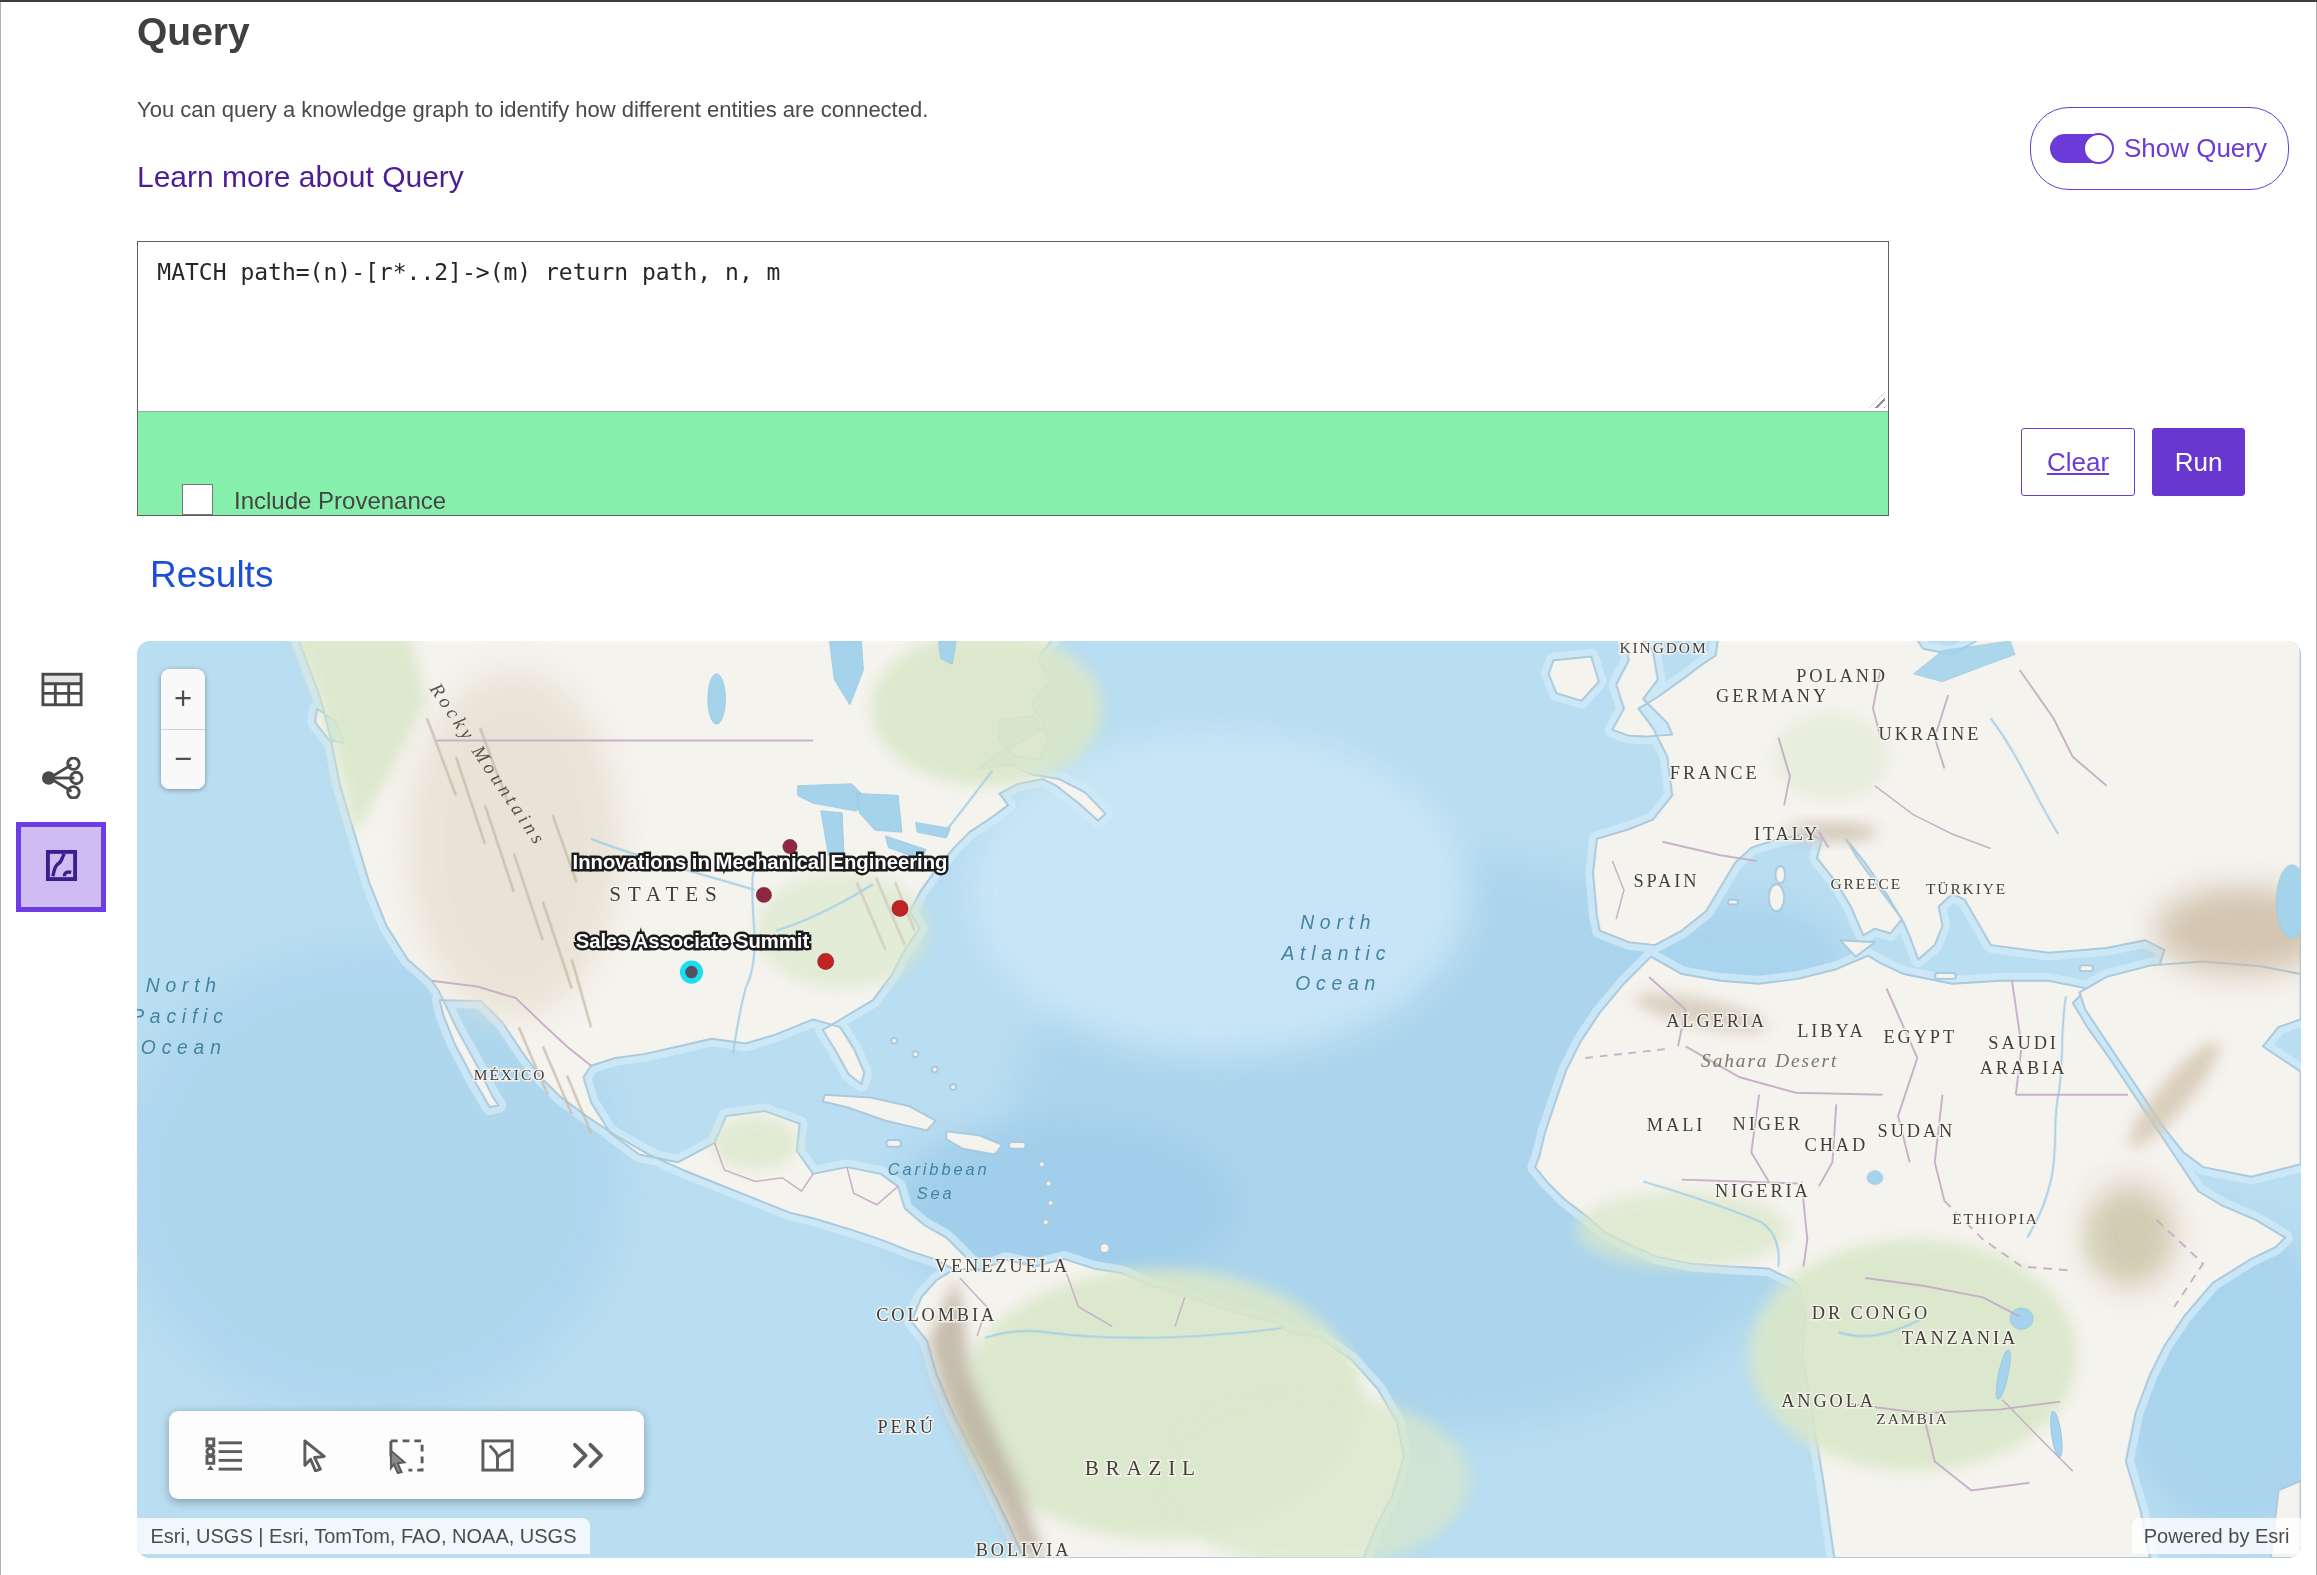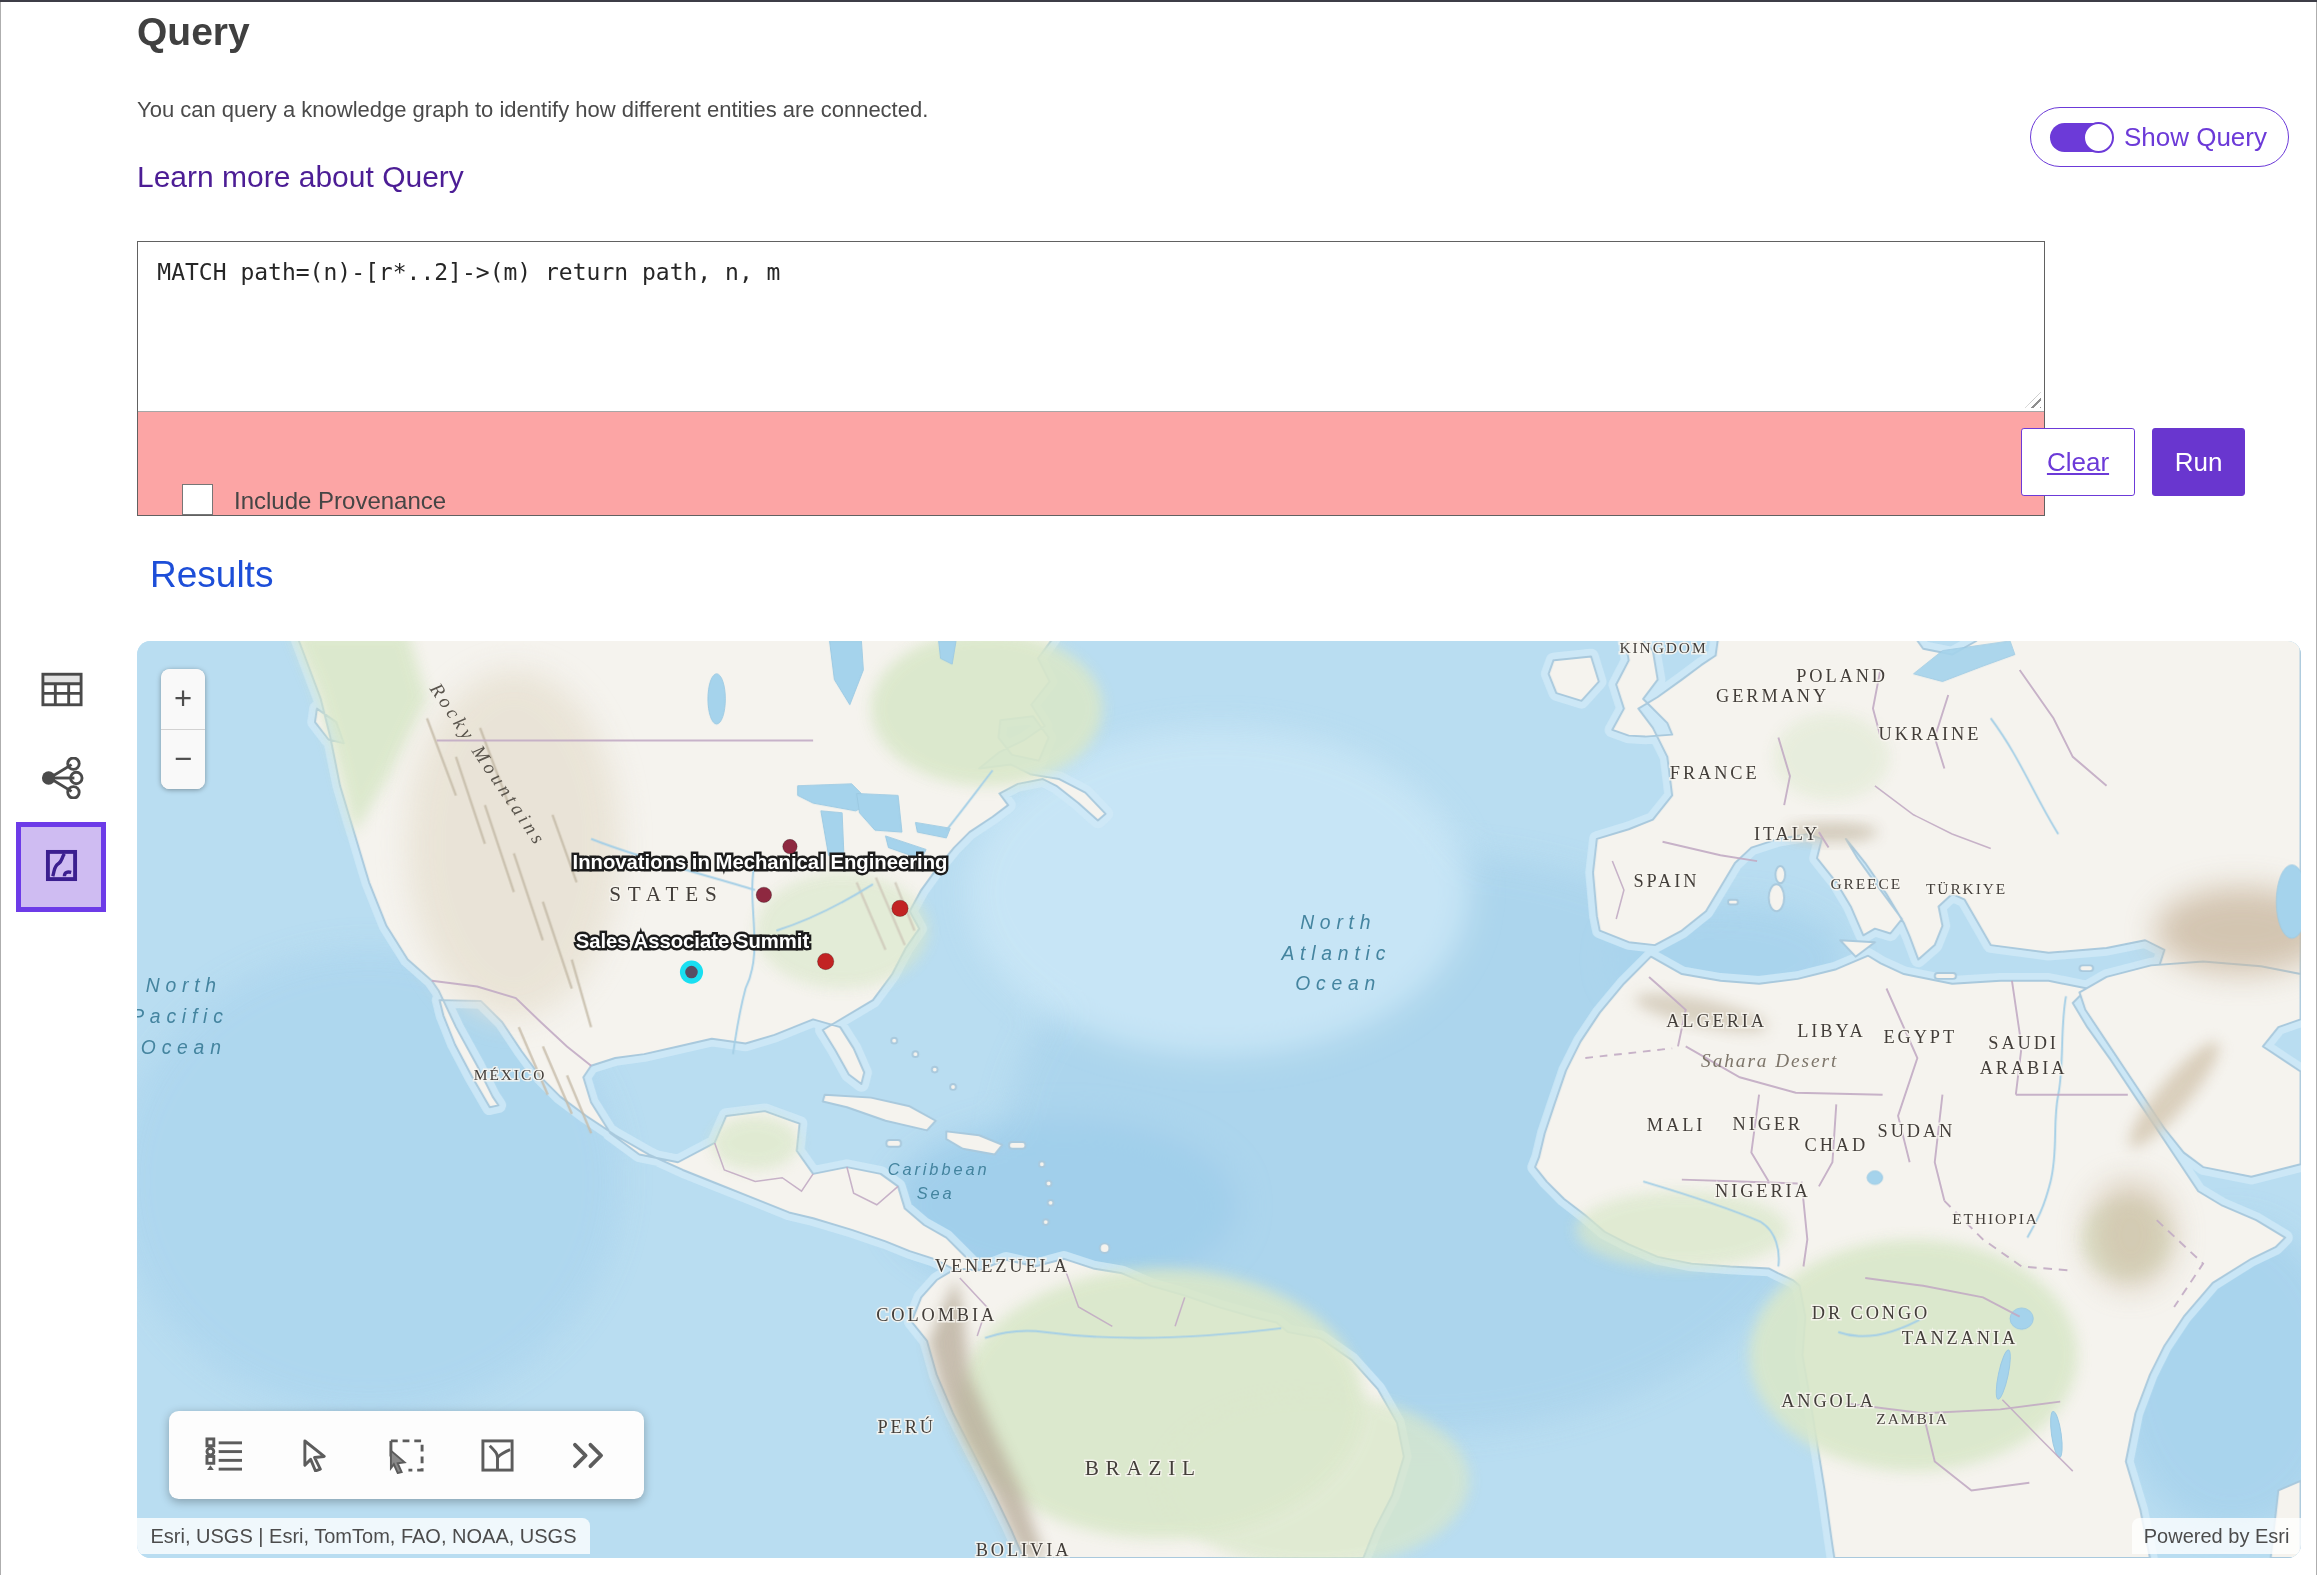--- a/index.html
+++ b/index.html
@@ -7,30 +7,30 @@
     position:relative;width:2317px;height:1576px;background:#ffffff;
     font-family:"Liberation Sans",sans-serif;overflow:hidden;
     border-top:2.9px solid #3d3d47;
     box-shadow:inset 1px 0 0 #aeaeae, inset -1px 0 0 #aeaeae, inset 0 -1.9px 0 #c9c9c9;
   }
   
   .page-title{position:absolute;left:137px;top:7.7px;font-size:39px;font-weight:700;color:#404040;}
   .page-desc{position:absolute;left:137px;top:95px;font-size:22px;color:#4a4a4a;}
   .learn-link{position:absolute;left:137px;top:158px;font-size:30px;color:#4c1d95;cursor:pointer;}
   .toggle-pill{
-    position:absolute;left:2030px;top:105px;width:259px;height:60px;border:1.9px solid #6c3ad8;
+    position:absolute;left:2030px;top:105px;width:259px;height:83px;border:1.9px solid #6c3ad8;
     border-radius:39px;display:flex;align-items:center;padding:0 0 0 19.3px;box-sizing:border-box;gap:11.6px;
     background:#fff;cursor:pointer;
   }
   .switch{position:relative;width:62px;height:29px;background:#6c3ad8;border-radius:16.4px;flex:0 0 auto;}
   .switch .knob{position:absolute;right:-1.9px;top:-1px;width:31px;height:31px;border-radius:50%;
     background:#ffffff;border:2.9px solid #6c3ad8;box-sizing:border-box;}
   .toggle-label{font-size:26px;color:#6c3ad8;}
   
-  .query-panel{position:absolute;left:137px;top:239px;width:1908px;height:275px;border:1.9px solid #616161;box-sizing:border-box;background:#fca5a5;}
+  .query-panel{position:absolute;left:137px;top:239px;width:1752px;height:275px;border:1.9px solid #616161;box-sizing:border-box;background:#86efac;}
   .query-input{
     display:block;width:100%;height:170px;box-sizing:border-box;border:none;border-bottom:1px solid #a6a6a6;
     resize:none;outline:none;padding:15.4px 19.3px;font-family:"DejaVu Sans Mono","Liberation Mono",monospace;
     font-size:23px;color:#262626;line-height:1.35;background:#fff;
   }
   .resize-grip{position:absolute;right:2.9px;top:150px;width:16.4px;height:16.4px;
     background:repeating-linear-gradient(135deg,transparent 0 3.9px,#8f8f8f 3.9px 5.8px);
     clip-path:polygon(100% 0,100% 100%,0 100%);}
   .panel-bottom{position:absolute;left:0;top:171px;right:0;bottom:0;display:flex;align-items:flex-end;}
   .checkbox{appearance:none;-webkit-appearance:none;width:31px;height:31px;border:1.9px solid #767676;

